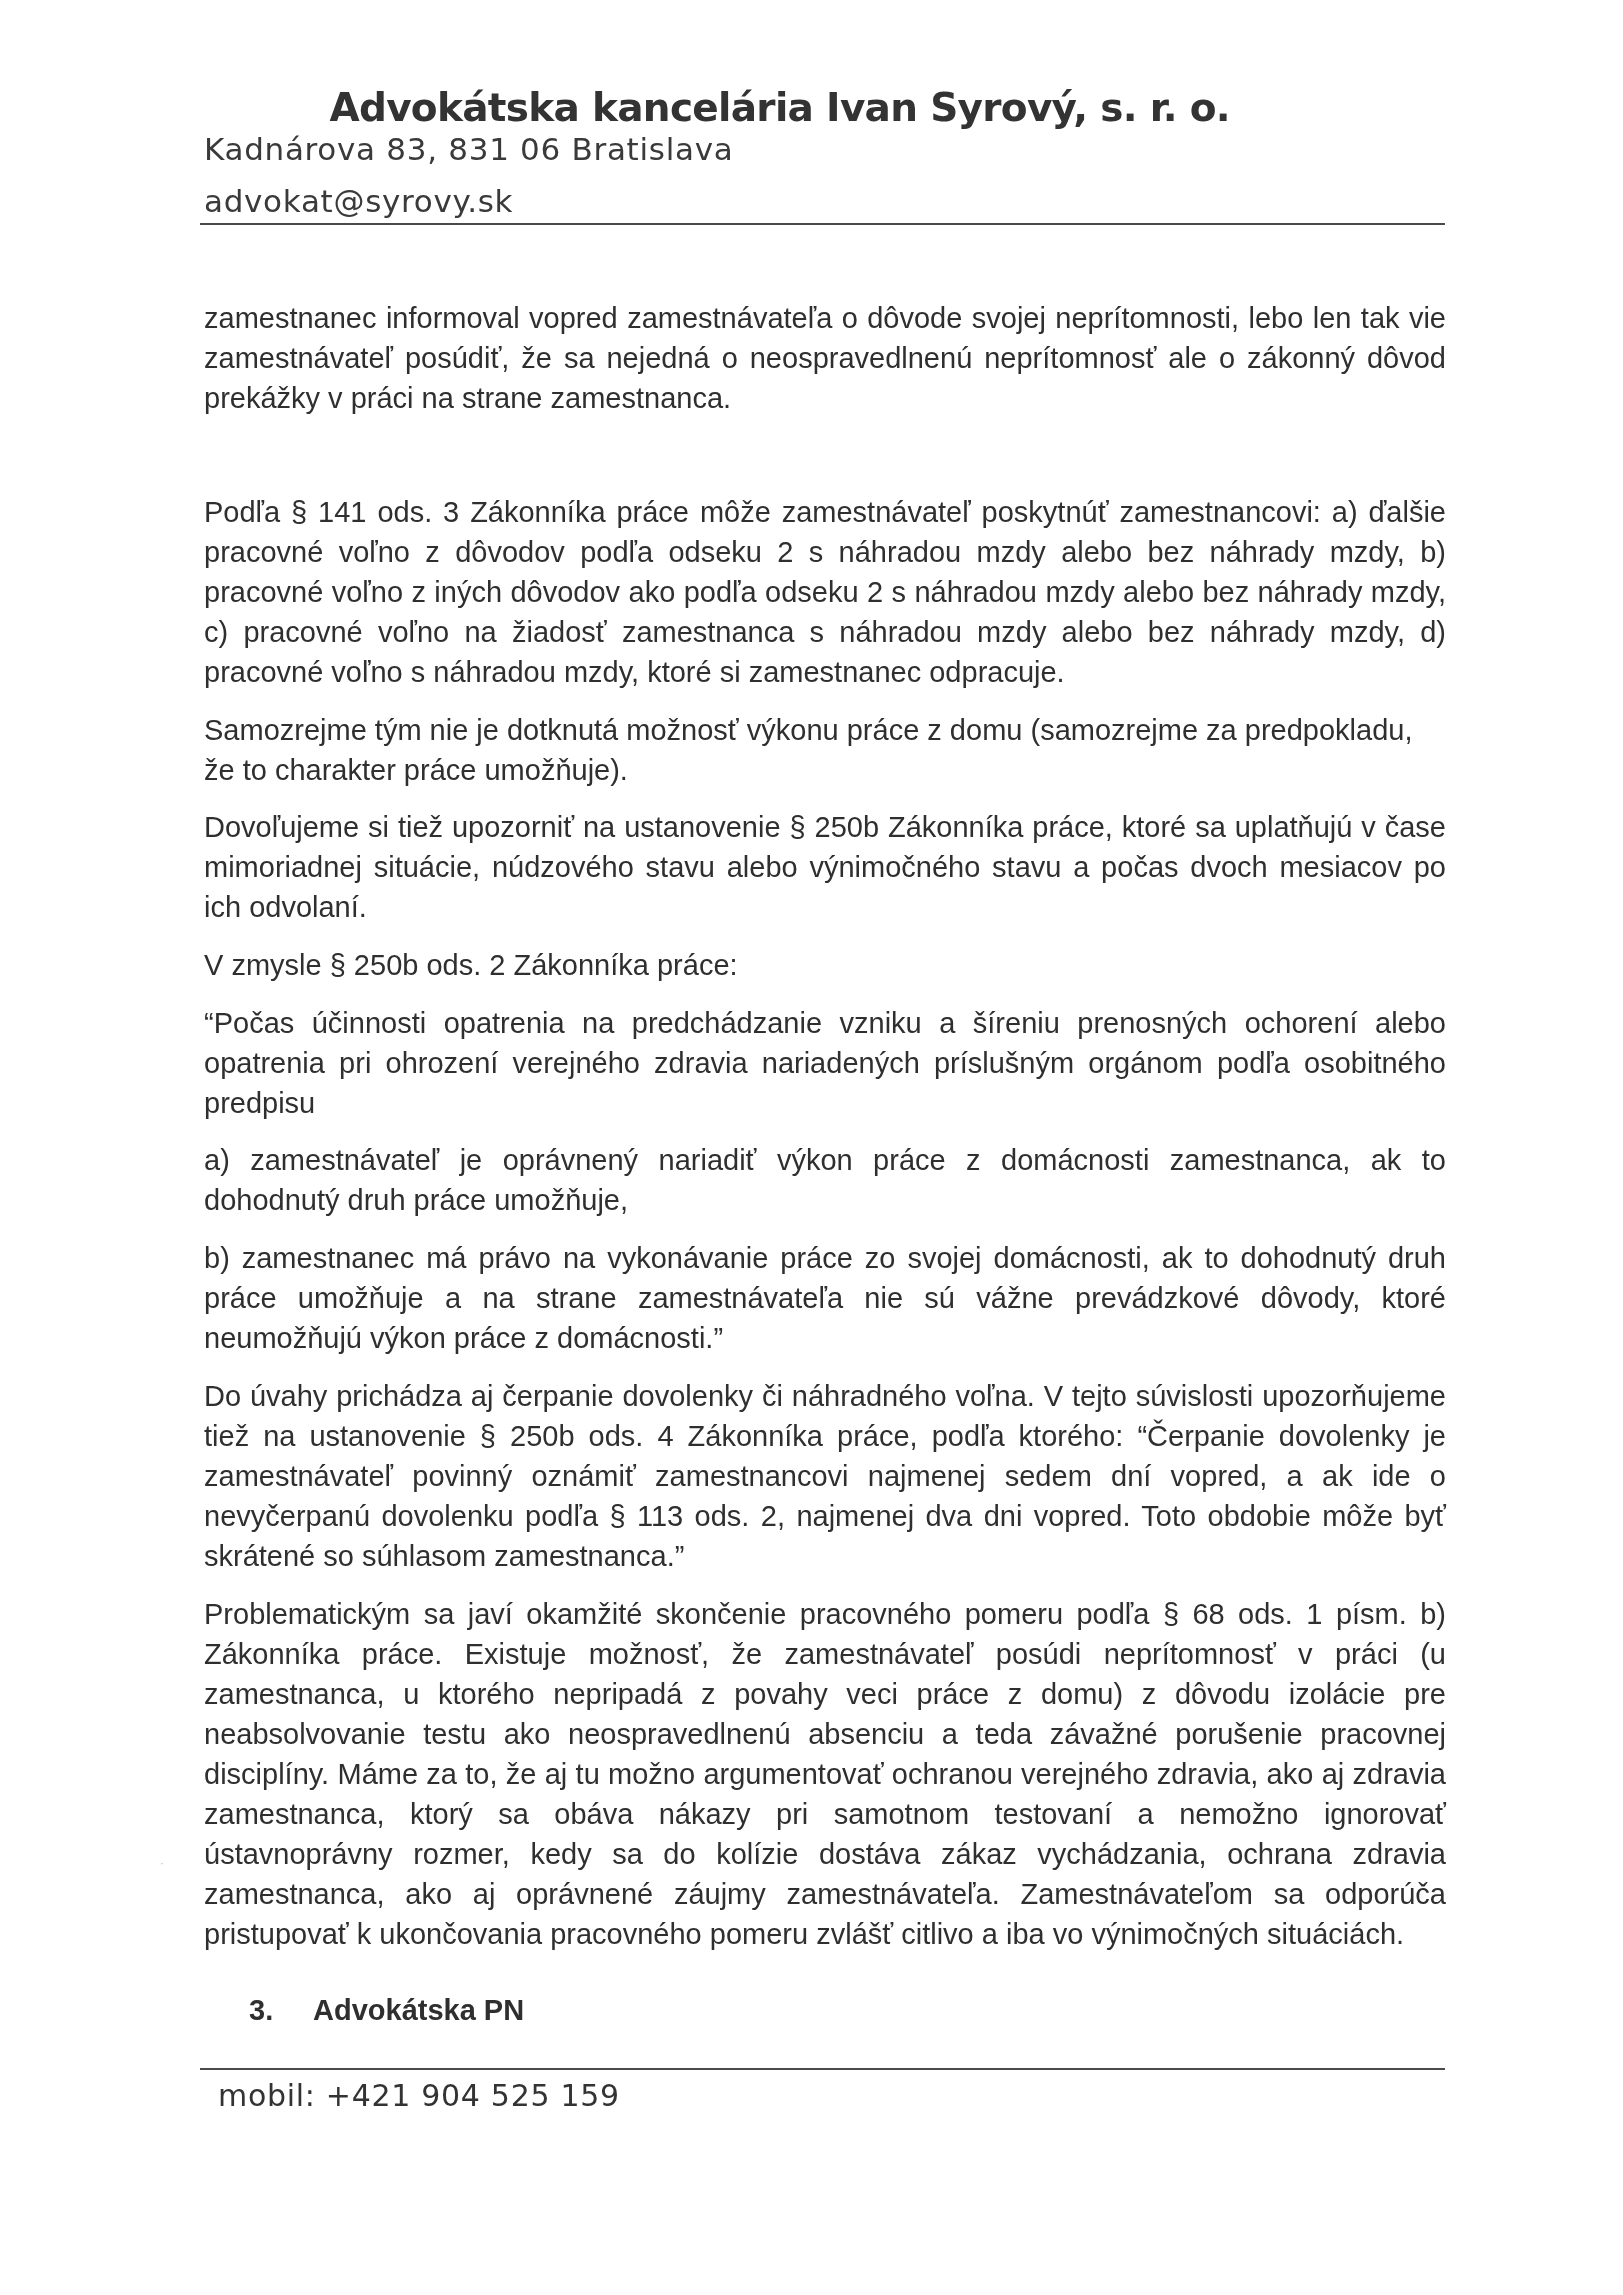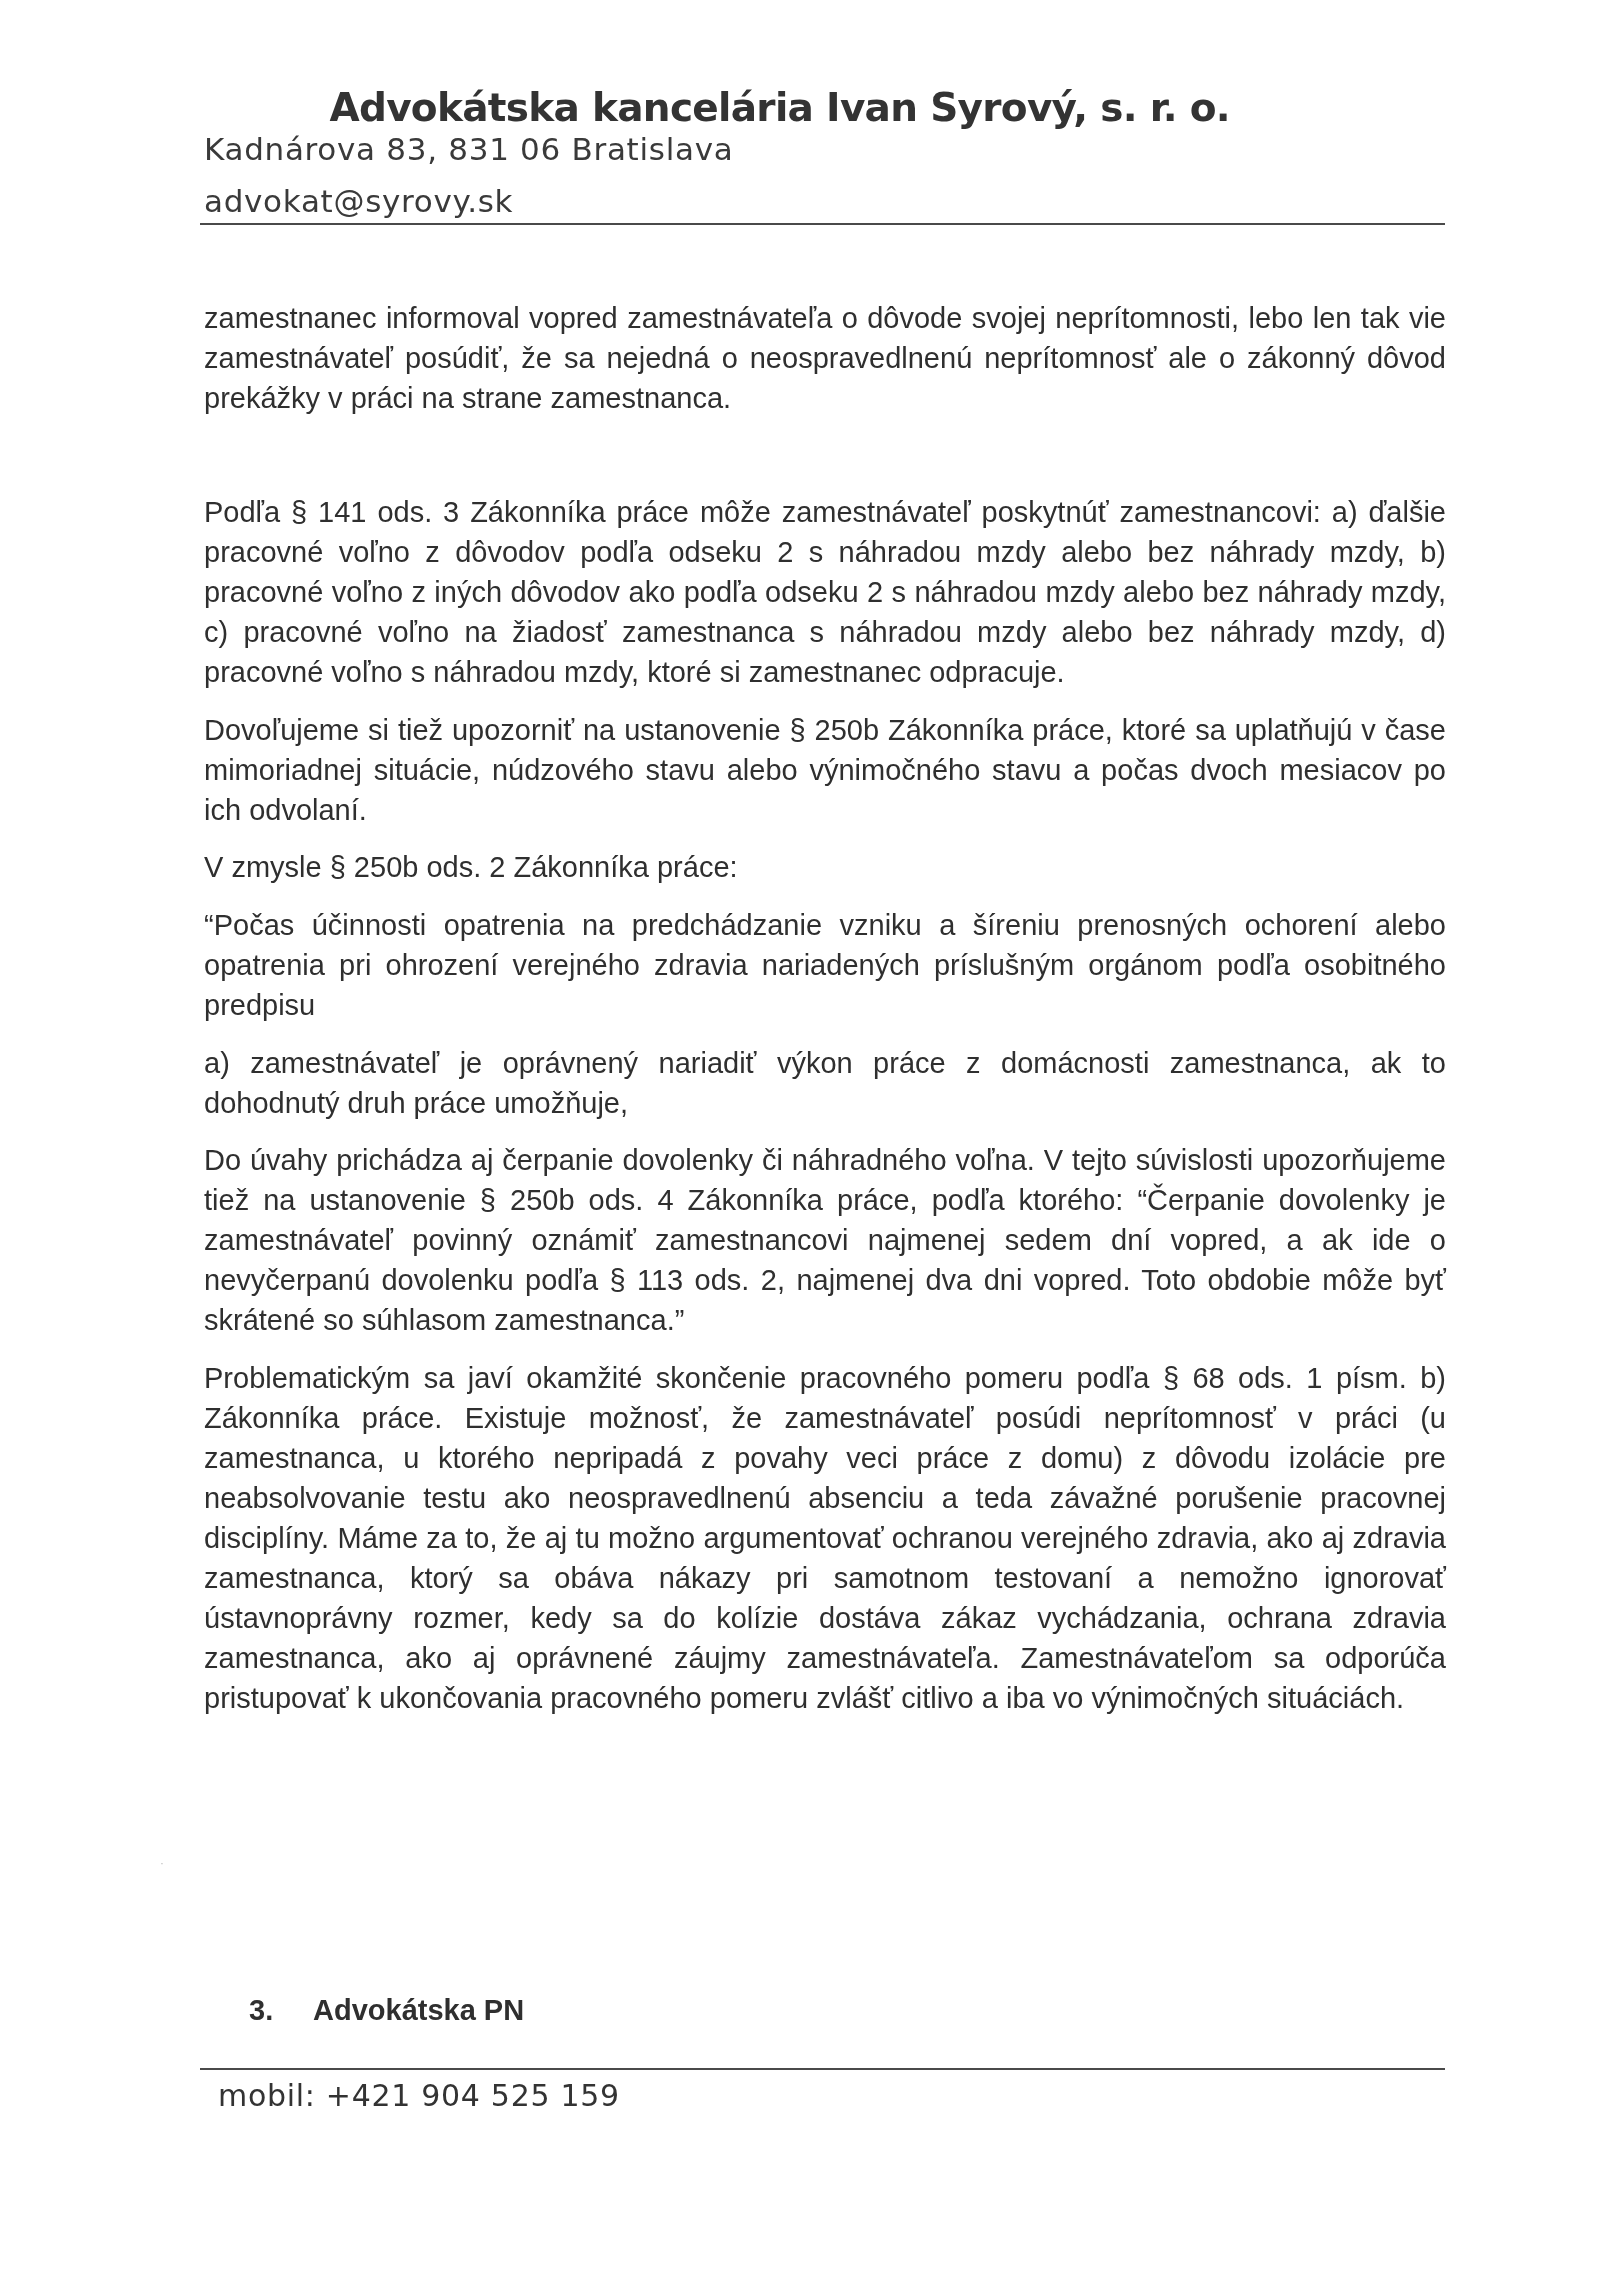--- a/index.html
+++ b/index.html
@@ -123,24 +123,26 @@
 <div class="page">
 
   <div class="firm-name">Advokátska kancelária Ivan Syrový, s. r. o.</div>
   <div class="address-line address-street">Kadnárova 83,  831 06 Bratislava</div>
   <div class="address-line address-email">advokat@syrovy.sk</div>
   <div class="rule rule-top"></div>
 
   <div class="body-text">
     <p class="first">zamestnanec informoval vopred zamestnávateľa o dôvode svojej neprítomnosti, lebo len tak vie zamestnávateľ posúdiť, že sa nejedná o neospravedlnenú neprítomnosť ale o zákonný dôvod prekážky v práci na strane zamestnanca.</p>
     <p>Podľa § 141 ods. 3 Zákonníka práce môže zamestnávateľ poskytnúť zamestnancovi: a) ďalšie pracovné voľno z dôvodov podľa odseku 2 s náhradou mzdy alebo bez náhrady mzdy, b) pracovné voľno z iných dôvodov ako podľa odseku 2 s náhradou mzdy alebo bez náhrady mzdy, c) pracovné voľno na žiadosť zamestnanca s náhradou mzdy alebo bez náhrady mzdy, d) pracovné voľno s náhradou mzdy, ktoré si zamestnanec odpracuje.</p>
+    <p class="left">Samozrejme tým nie je dotknutá možnosť výkonu práce z domu (samozrejme za predpokladu, že to charakter práce umožňuje).</p>
     <p>Dovoľujeme si tiež upozorniť na ustanovenie § 250b Zákonníka práce, ktoré sa uplatňujú v čase mimoriadnej situácie, núdzového stavu alebo výnimočného stavu a počas dvoch mesiacov po ich odvolaní.</p>
     <p>V zmysle § 250b ods. 2 Zákonníka práce:</p>
     <p>“Počas účinnosti opatrenia na predchádzanie vzniku a šíreniu prenosných ochorení alebo opatrenia pri ohrození verejného zdravia nariadených príslušným orgánom podľa osobitného predpisu</p>
     <p>a) zamestnávateľ je oprávnený nariadiť výkon práce z domácnosti zamestnanca, ak to dohodnutý druh práce umožňuje,</p>
+    <p>b) zamestnanec má právo na vykonávanie práce zo svojej domácnosti, ak to dohodnutý druh práce umožňuje a na strane zamestnávateľa nie sú vážne prevádzkové dôvody, ktoré neumožňujú výkon práce z domácnosti.”</p>
     <p>Do úvahy prichádza aj čerpanie dovolenky či náhradného voľna. V tejto súvislosti upozorňujeme tiež na ustanovenie § 250b ods. 4 Zákonníka práce, podľa ktorého: “Čerpanie dovolenky je zamestnávateľ povinný oznámiť zamestnancovi najmenej sedem dní vopred, a ak ide o nevyčerpanú dovolenku podľa § 113 ods. 2, najmenej dva dni vopred. Toto obdobie môže byť skrátené so súhlasom zamestnanca.”</p>
     <p>Problematickým sa javí okamžité skončenie pracovného pomeru podľa § 68 ods. 1 písm. b) Zákonníka práce. Existuje možnosť, že zamestnávateľ posúdi neprítomnosť v práci (u zamestnanca, u ktorého nepripadá z povahy veci práce z domu) z dôvodu izolácie pre neabsolvovanie testu ako neospravedlnenú absenciu a teda závažné porušenie pracovnej disciplíny. Máme za to, že aj tu možno argumentovať ochranou verejného zdravia, ako aj zdravia zamestnanca, ktorý sa obáva nákazy pri samotnom testovaní a nemožno ignorovať ústavnoprávny rozmer, kedy sa do kolízie dostáva zákaz vychádzania, ochrana zdravia zamestnanca, ako aj oprávnené záujmy zamestnávateľa. Zamestnávateľom sa odporúča pristupovať k ukončovania pracovného pomeru zvlášť citlivo a iba vo výnimočných situáciách.</p>
   </div>
 
   <div class="scan-speck">·</div>
 
   <div class="section-heading">
     <span class="num">3.</span><span>Advokátska PN</span>
   </div>
 

